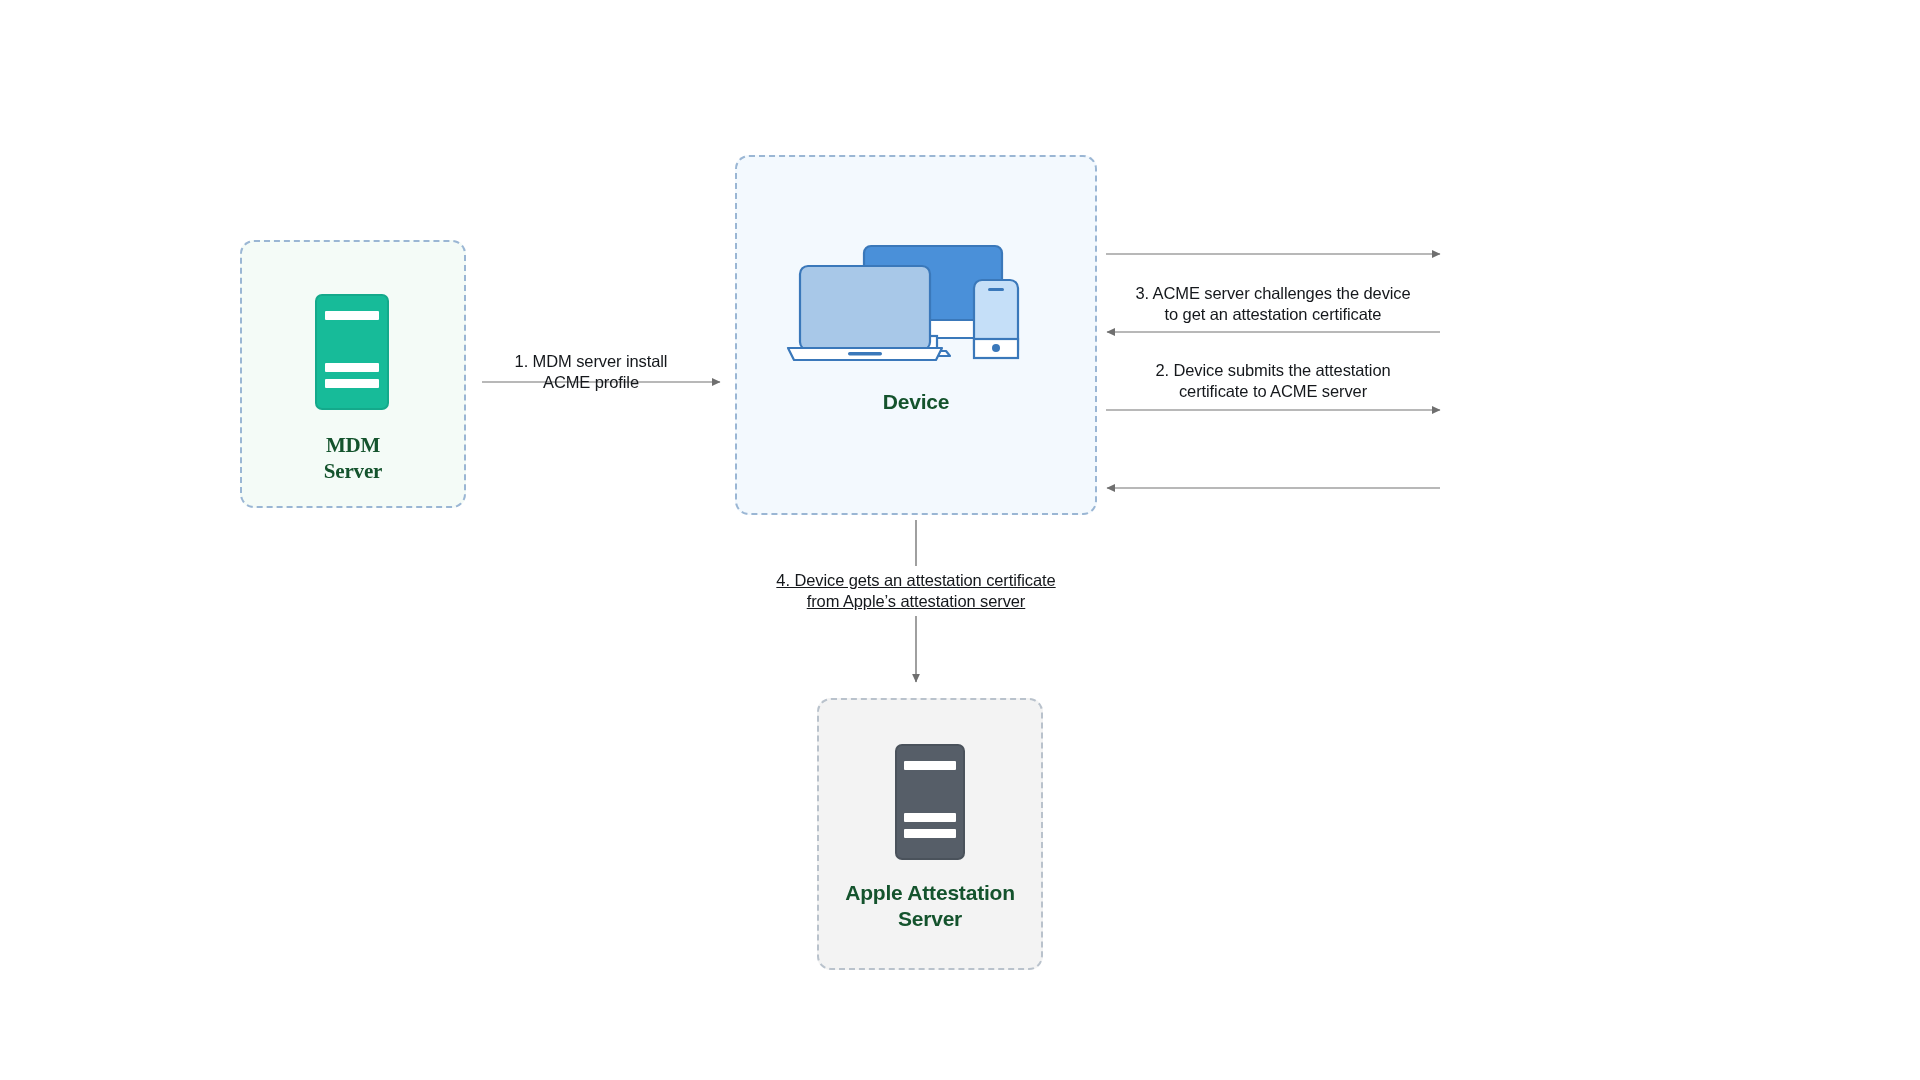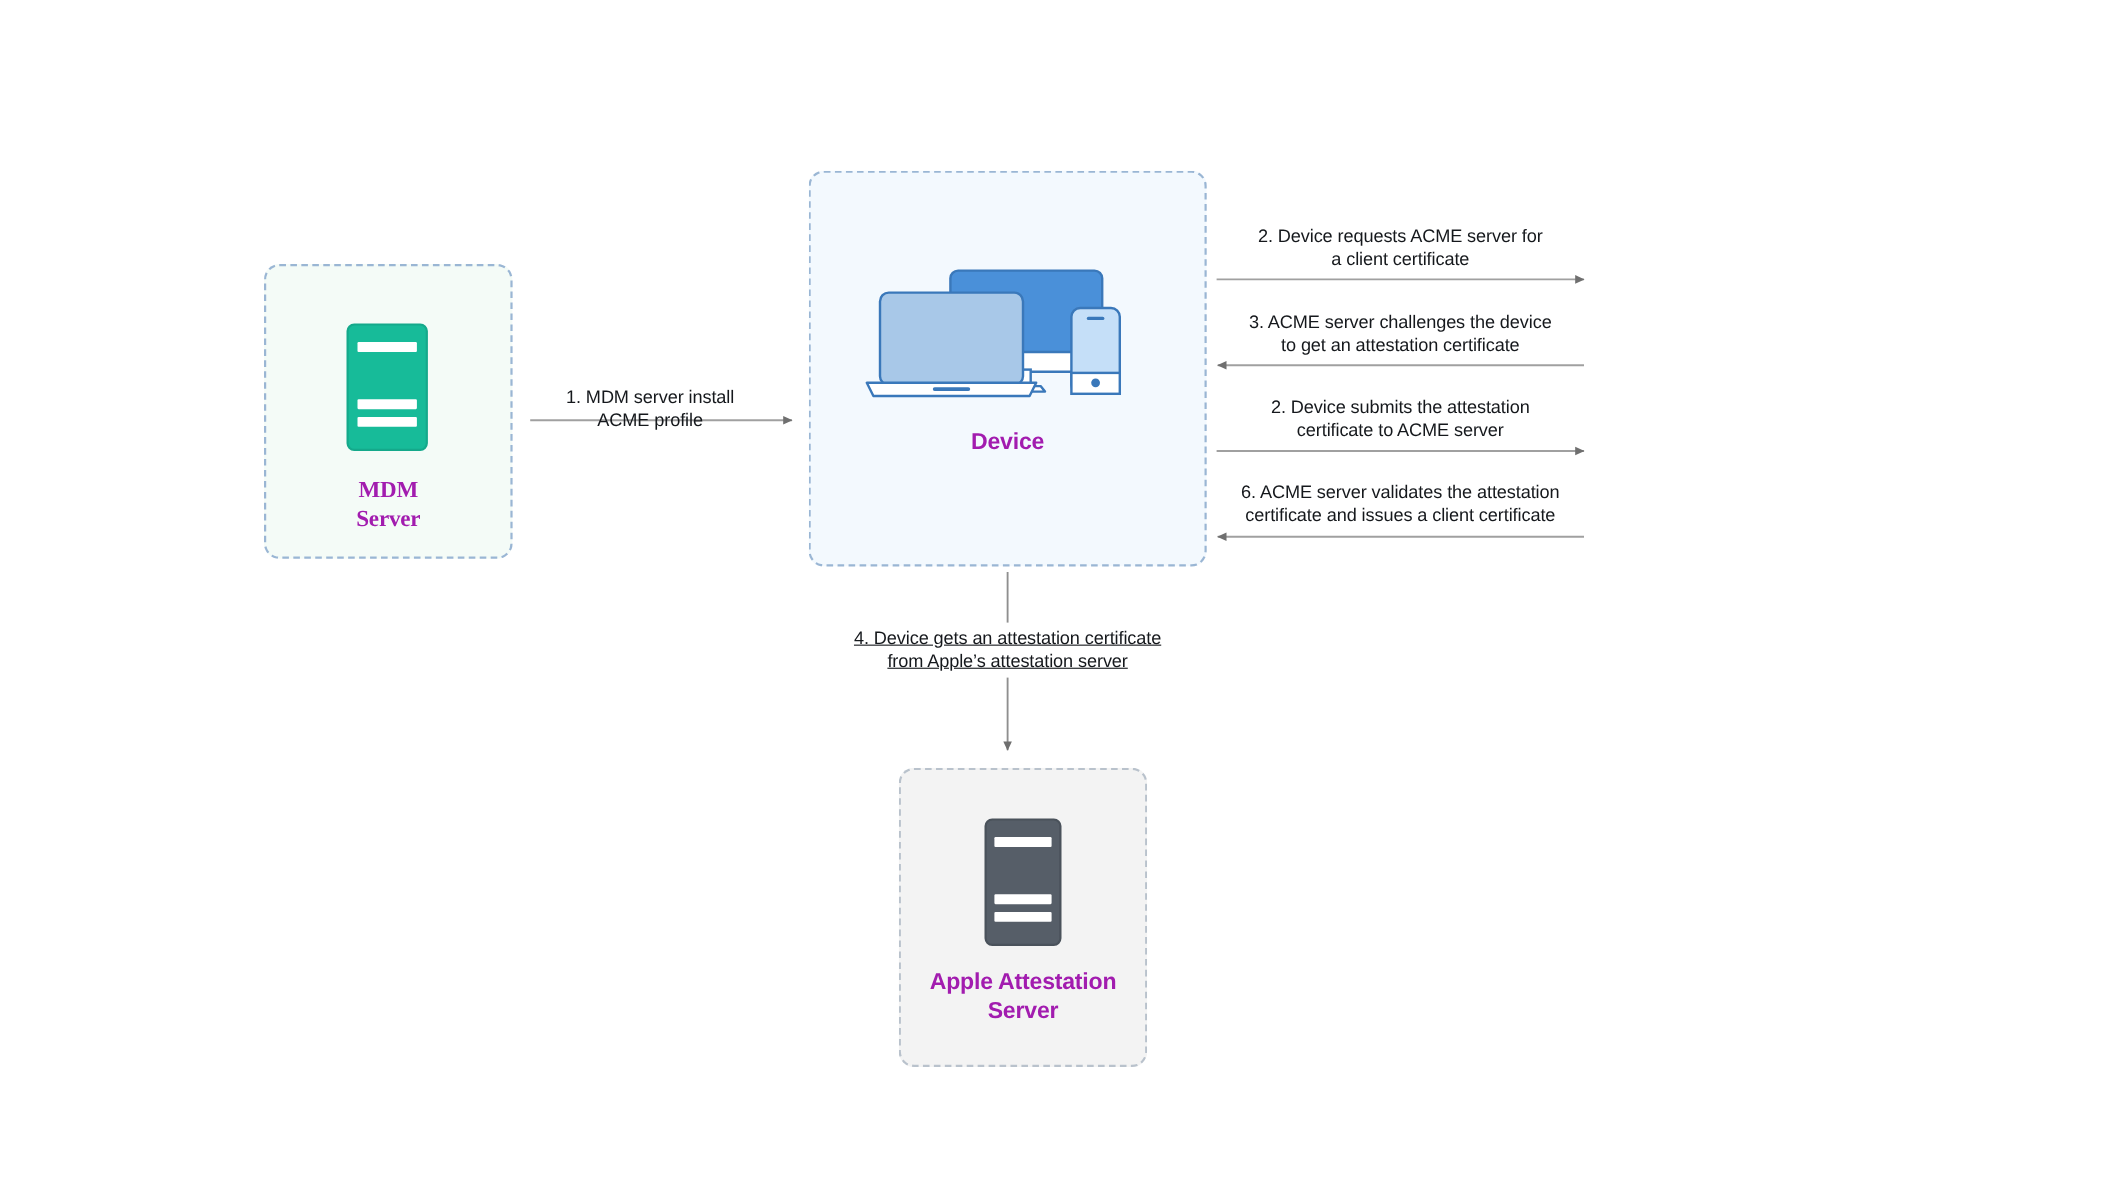--- a/index.html
+++ b/index.html
@@ -30,21 +30,21 @@
   }
   .node-box.green-bg  { background: #f4fbf7; font-family: Liberation Serif, serif; }
   .node-box.blue-bg   { background: #f3f9fe; }
   .node-box.gray-bg   { background: #f3f3f3; border-color: #b9c2cc; }
 
   .node-label {
     position: absolute;
     left: 0;
     right: 0;
     text-align: center;
-    color: #a21caf;
+    color: #14532d;
     font-size: 21px;
     font-weight: bold;
     line-height: 26px;
     letter-spacing: -0.2px;
     white-space: pre-line;
   }
 
   
   .tower {
     position: absolute;
@@ -174,28 +174,24 @@
       <div class="slot s2"></div>
       <div class="slot s3"></div>
     </div>
     <div class="node-label" style="top:180px;">Apple Attestation
 Server</div>
   </div>
 
   <div class="arrow-label" style="left:466px; top:351px; width:250px;">1.  MDM server install
 ACME profile</div>
 
-  <div class="arrow-label" style="left:1098px; top:205px; width:350px;">2. Device requests ACME server for
-a client certificate</div>
 
   <div class="arrow-label" style="left:1098px; top:283px; width:350px;">3. ACME server challenges the device
 to get an attestation certificate</div>
 
   <div class="arrow-label" style="left:740px; top:570px; width:352px;text-decoration:underline;">4. Device gets an attestation certificate
 from Apple’s attestation server</div>
 
   <div class="arrow-label" style="left:1098px; top:360px; width:350px;">2. Device submits the attestation
 certificate to ACME server</div>
 
-  <div class="arrow-label" style="left:1098px; top:438px; width:350px;">6. ACME server validates the attestation
-certificate and issues a client certificate</div>
 
 </div>
 
 </body></html>

